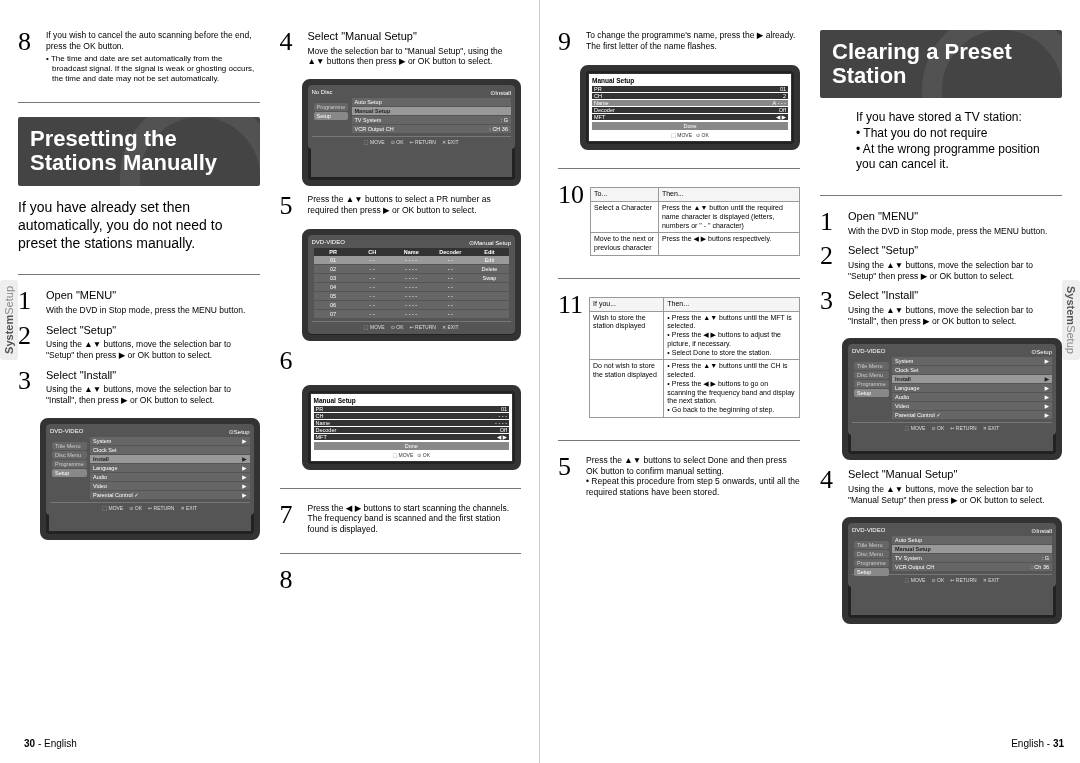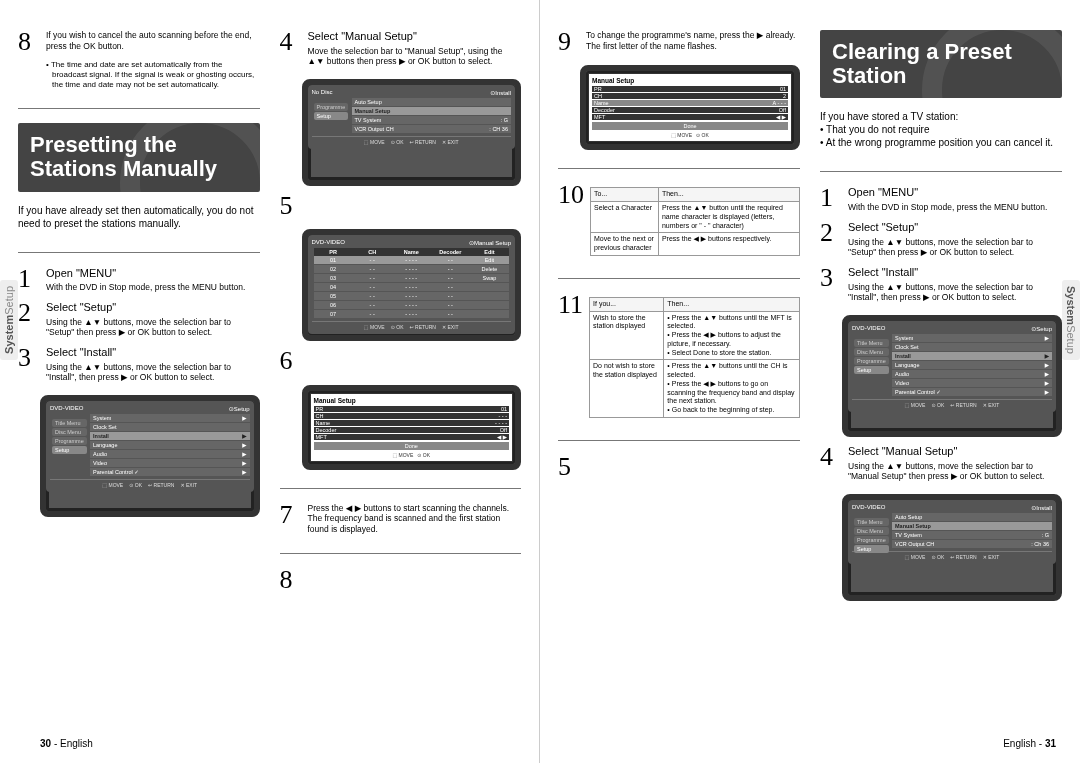--- a/index.html
+++ b/index.html
@@ -66,21 +66,21 @@
     content: "";
     position: absolute;
     right: -20px;
     top: -20px;
     width: 120px;
     height: 120px;
     border: 20px solid rgba(255,255,255,0.08);
     border-radius: 50%;
   }
   .intro {
-    font-size: 10px;
+    font-size: 14px;
     line-height: 1.3;
     margin: 8px 0;
   }
   .step {
     display: flex;
     gap: 6px;
     margin-bottom: 4px;
   }
   .step-num {
     font-size: 26px;
@@ -189,61 +189,61 @@
   }
   .mini-table th {
     font-weight: normal;
     background: #f5f5f5;
   }
   .pagenum {
     position: absolute;
     bottom: 14px;
     font-size: 10px;
   }
-  .pagenum-left { left: 40px; }
-  .pagenum-right { right: 24px; }
+  .pagenum-left { left: 24px; }
+  .pagenum-right { right: 16px; }
   .pagenum b{font-weight:bold;}
   .manual-setup-box {
     background:#fff;
     color:#000;
     border:1px solid #333;
     padding:3px;
     font-size:6px;
   }
   .ms-title{font-weight:bold;margin-bottom:2px;font-size:6.5px;}
   .ms-row{display:flex;justify-content:space-between;padding:0 2px;background:#333;color:#fff;margin-bottom:1px;font-size:5.5px;}
   .ms-row span:first-child{width:28px;}
   .ms-row.hl{background:#888;}
   .ms-done{background:#888;text-align:center;color:#fff;font-size:5.5px;padding:1px;margin-top:2px;}
   .ms-footer{display:flex;gap:4px;justify-content:center;font-size:5px;margin-top:2px;color:#333;}
   .grid-table{font-size:5.5px;color:#fff;}
   .grid-table .hdr{display:flex;font-weight:bold;background:#333;padding:1px 0;}
   .grid-table .hdr span,.grid-table .row span{flex:1;text-align:center;}
   .grid-table .row{display:flex;background:#666;margin-bottom:1px;padding:1px 0;}
   .grid-table .row.sel{background:#999;}
-  .small{font-size:10px;}
+  .small{font-size:12px;margin-left:36px;}
 </style>
 </head>
 <body>
 
 <div class="spread">
 
   <div class="page page-left">
     <div class="side-tab side-tab-left">
       <span>System</span><span class="word-setup">Setup</span>
     </div>
 
     <div class="columns">
 
       <div class="col">
         <div class="step">
           <div class="step-num">8</div>
           <div class="step-body">
             <div>If you wish to cancel the auto scanning before the end, press the OK button.</div>
-            <div class="bullets" style="margin-top:9px;">
+            <div class="bullets" style="margin-top:3px;">
               <div>• The time and date are set automatically from the broadcast signal. If the signal is weak or ghosting occurs, the time and date may not be set automatically.</div>
             </div>
           </div>
         </div>
         <hr class="rule">
 
         <div class="heading-box">
           <span>Presetting the Stations Manually</span>
         </div>
         <div class="intro">If you have already set then automatically, you do not need to preset the stations manually.</div>
@@ -363,20 +363,21 @@
               <span>⬚ MOVE</span>
               <span>⊙ OK</span>
               <span>↩ RETURN</span>
               <span>✕ EXIT</span>
             </div>
           </div>
         </div>
 
         <div class="step">
           <div class="step-num">5</div>
+          <div class="step-body">Press the ▲▼ buttons to select a PR number as required then press ▶ or OK button to select.</div>
         </div>
 
         <div class="tv-screen" style="height:100px; margin-left:22px;">
           <div class="tv-inner">
             <div class="tv-header">
                 <span>DVD-VIDEO</span>
                 <span>⊙<span>Manual Setup</span></span>
               </div>
             <div class="grid-table" style="margin:2px;">
               <div class="hdr">
@@ -589,20 +590,22 @@
 • Go back to the beginning of step.</td>
                   </tr>
             </tbody>
               </table>
           </div>
         </div>
         <hr class="rule">
 
         <div class="step">
           <div class="step-num">5</div>
+          <div class="step-body" style="white-space:pre-line;">Press the ▲▼ buttons to select Done and then press OK button to confirm manual setting.
+• Repeat this procedure from step 5 onwards, until all the required stations have been stored.</div>
         </div>
       </div>
 
       <div class="col">
         <div class="heading-box">
           <span>Clearing a Preset Station</span>
         </div>
         <div class="intro small">
           <div>If you have stored a TV station:</div>
           <div>• That you do not require</div>

